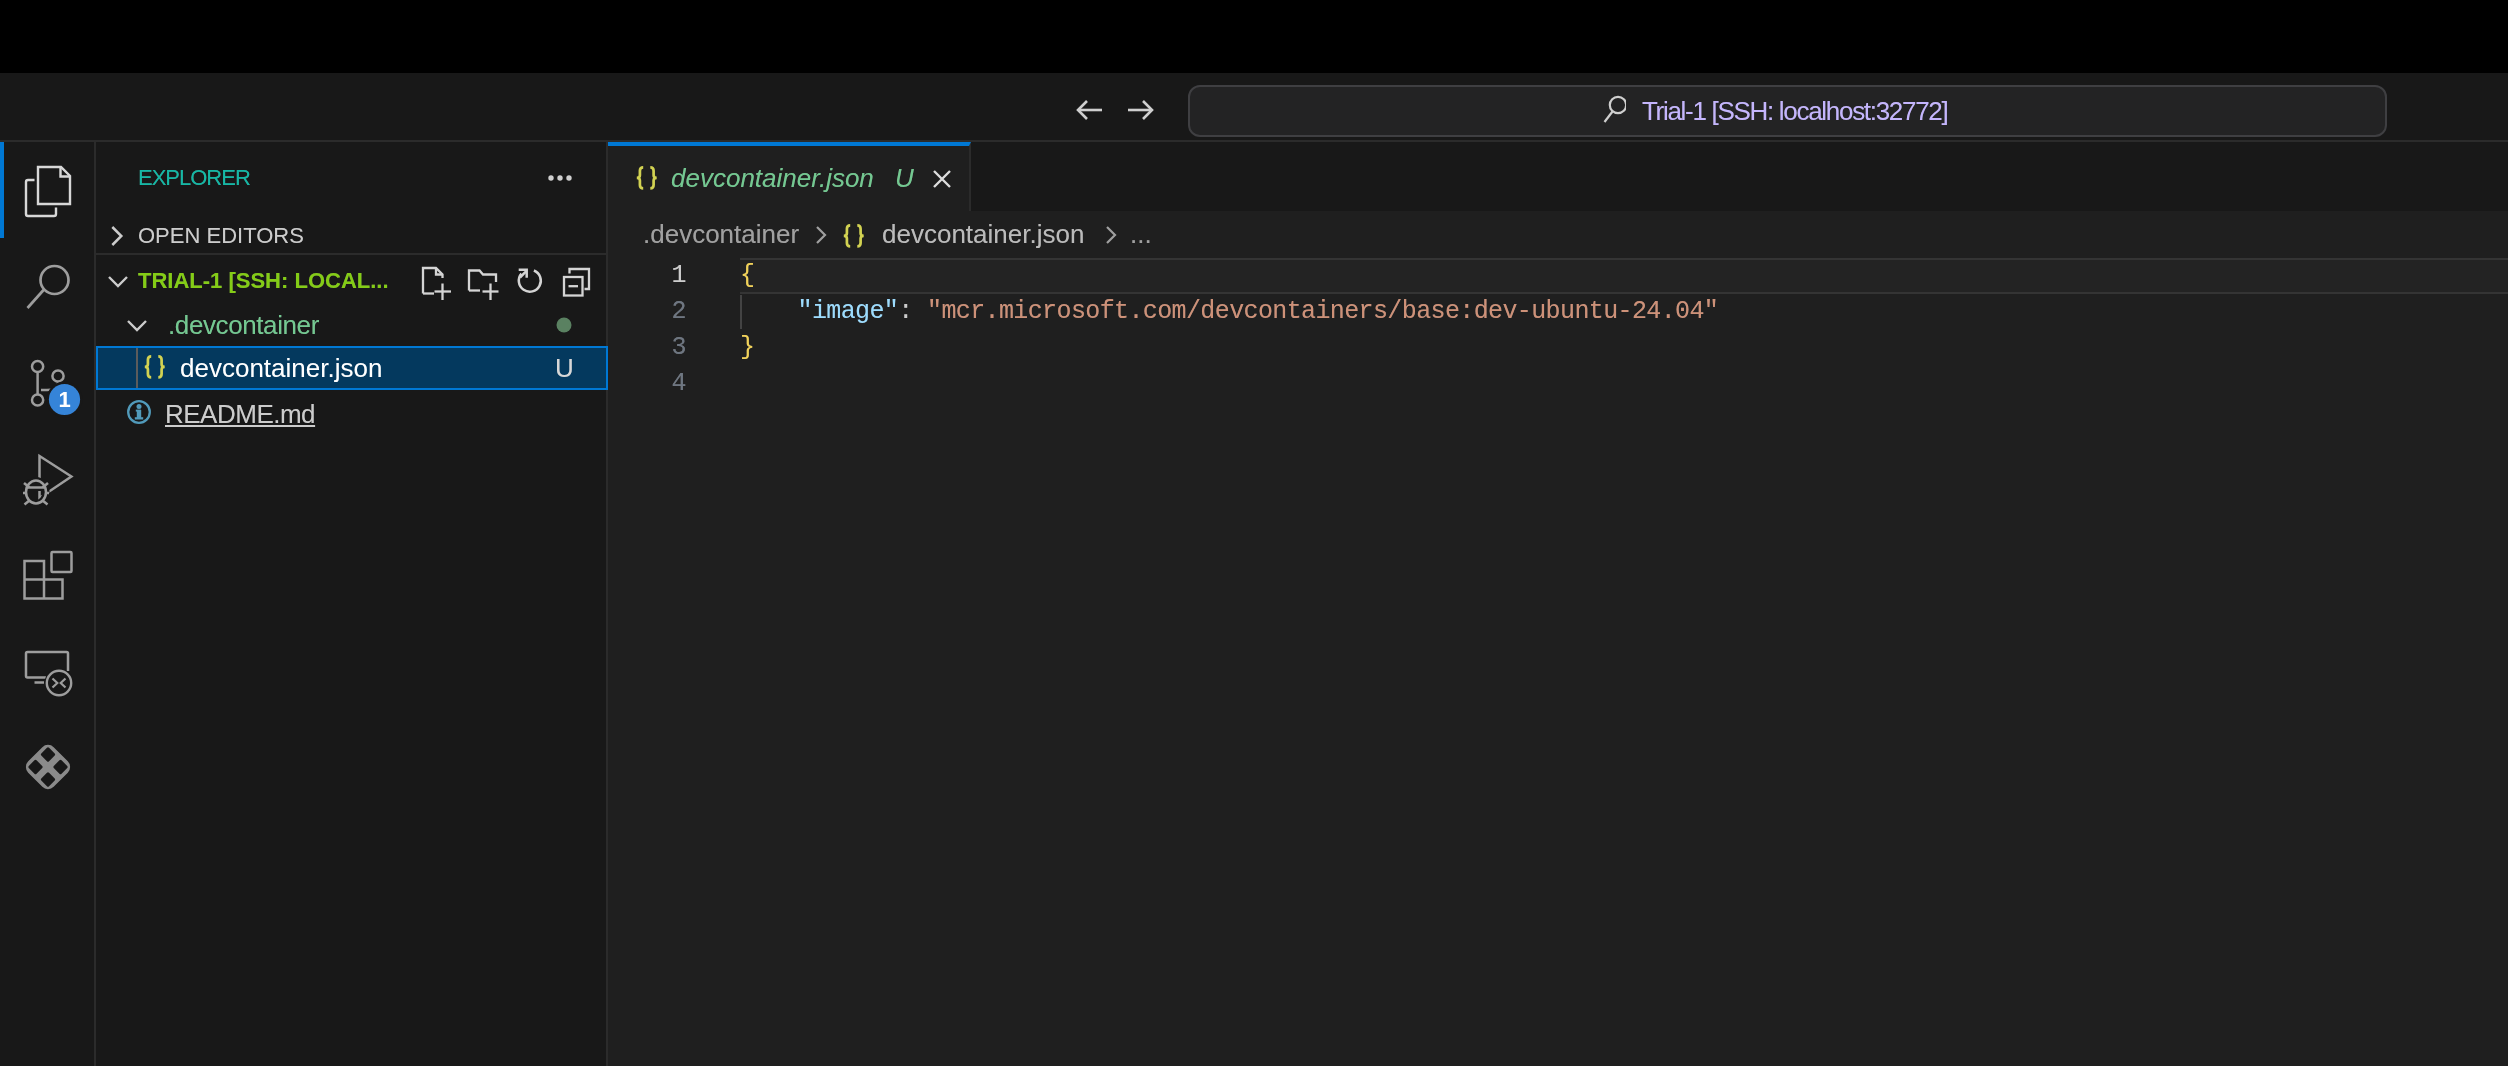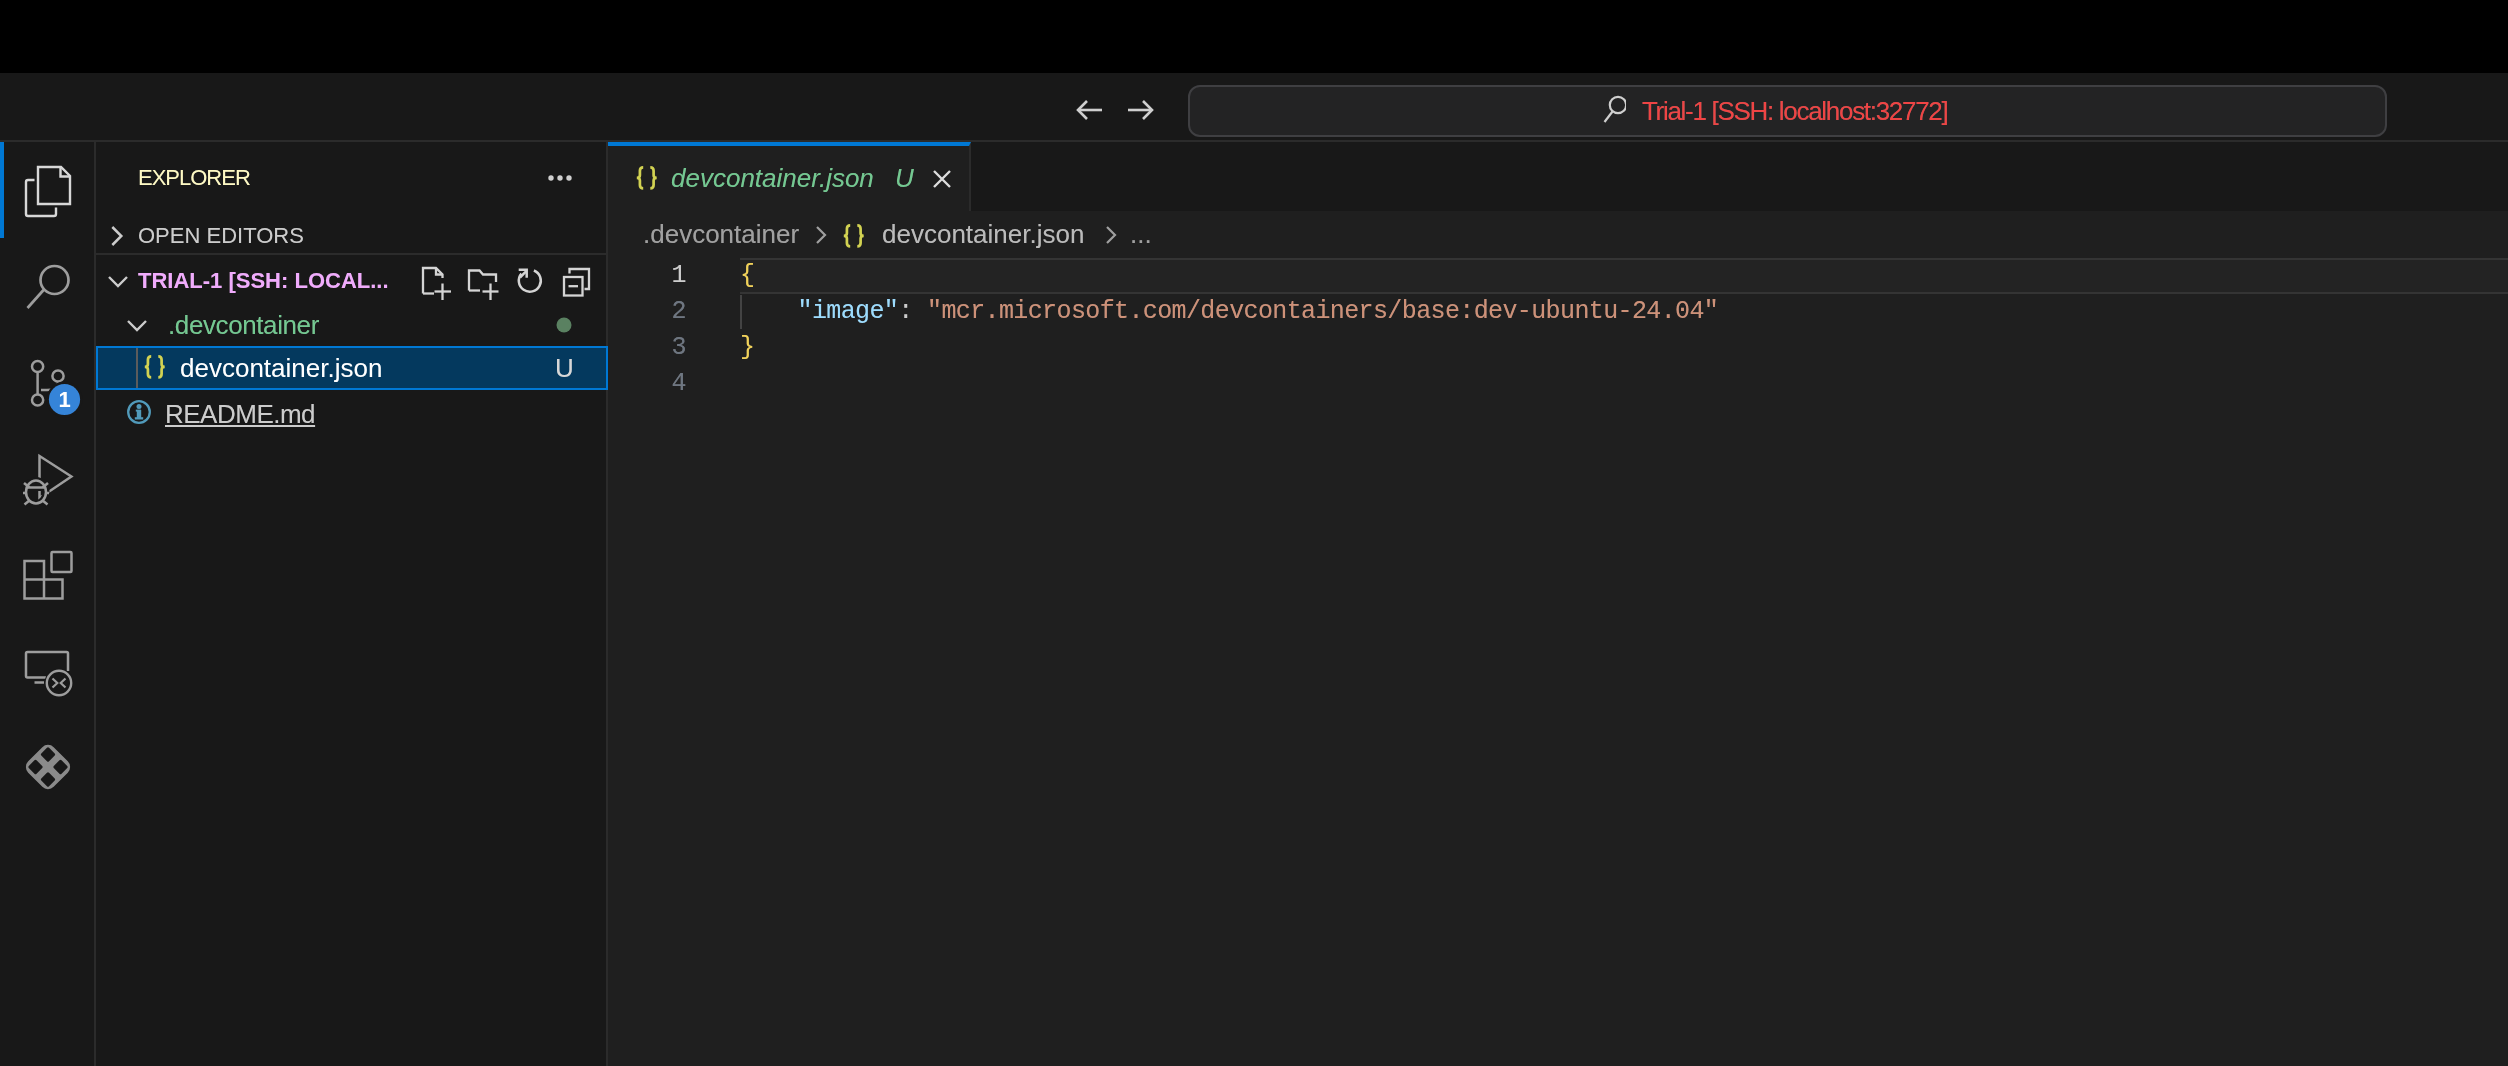--- a/index.html
+++ b/index.html
@@ -33,21 +33,21 @@
       <path d="M58,16 H82"></path>
         <path d="M73,7 L82,16 L73,25"></path>
     </g>
   </svg>
 
   <div class="abs" style="left:1188px;top:85px;width:1199px;height:52px;background:#232324;border:2px solid #3f3f42;border-radius:12px;"></div>
   <svg class="abs" style="left:1598px;top:93px;" width="28" height="36" viewBox="0 0 28 36">
     <circle cx="20" cy="12" r="8.2" stroke="#cfcfcf" stroke-width="2.2" fill="none"></circle>
     <path d="M14.5,18.5 L6.5,29" stroke="#cfcfcf" stroke-width="2.2"></path>
   </svg>
-  <div class="abs" style="left:1642px;top:85px;height:52px;line-height:52px;font-size:26px;letter-spacing:-1.3px;color:#ef4444;">Trial-1 [SSH: localhost:32772]</div>
+  <div class="abs" style="left:1642px;top:85px;height:52px;line-height:52px;font-size:26px;letter-spacing:-1.3px;color:#c4b5fd;">Trial-1 [SSH: localhost:32772]</div>
 
   <div class="abs" style="left:0;top:142px;width:96px;height:924px;background:#181818;border-right:2px solid #2b2b2b;"></div>
   <div class="abs" style="left:0;top:142px;width:4px;height:96px;background:#0078d4;"></div>
 
   <svg class="abs" style="left:20px;top:162px;" width="56" height="60" viewBox="0 0 56 60">
     <g fill="none">
       <rect x="6" y="18" width="30" height="36" rx="2" stroke="#d7d7d7" stroke-width="2.4"></rect>
       <path d="M18,5 h23 l9,9 v28 h-32 z" fill="#181818" stroke="#181818" stroke-width="7"></path>
       <path d="M18,5 h23 l9,9 v28 h-32 z" fill="#181818" stroke="#d7d7d7" stroke-width="2.4"></path>
       <path d="M40.5,5.5 V14.5 H49.5" stroke="#d7d7d7" stroke-width="2.4"></path>
@@ -123,37 +123,37 @@
   <svg class="abs" style="left:20px;top:739px;" width="56" height="56" viewBox="0 0 56 56">
     <rect x="10" y="10" width="36" height="36" rx="8" fill="#8a8a8a" transform="rotate(45 28 28)"></rect>
     <rect x="22.5" y="10" width="11" height="11" rx="1.5" fill="#181818" transform="rotate(45 28 15.5)"></rect>
     <rect x="10" y="22.5" width="11" height="11" rx="1.5" fill="#181818" transform="rotate(45 15.5 28)"></rect>
     <rect x="35" y="22.5" width="11" height="11" rx="1.5" fill="#181818" transform="rotate(45 40.5 28)"></rect>
     <rect x="22.5" y="35" width="11" height="11" rx="1.5" fill="#181818" transform="rotate(45 28 40.5)"></rect>
   </svg>
 
   <div class="abs" style="left:96px;top:142px;width:512px;height:924px;background:#181818;border-right:2px solid #2b2b2b;"></div>
 
-  <div class="abs" style="left:138px;top:164px;height:28px;line-height:28px;font-size:22px;letter-spacing:-1px;color:#fef9c3;">EXPLORER</div>
+  <div class="abs" style="left:138px;top:164px;height:28px;line-height:28px;font-size:22px;letter-spacing:-1px;color:#14b8a6;">EXPLORER</div>
   <svg class="abs" style="left:546px;top:170px;" width="30" height="16" viewBox="0 0 30 16">
     <circle cx="5" cy="8" r="2.7" fill="#cfcfcf"></circle>
       <circle cx="14" cy="8" r="2.7" fill="#cfcfcf"></circle>
       <circle cx="23" cy="8" r="2.7" fill="#cfcfcf"></circle>
   </svg>
 
   <svg class="abs" style="left:105px;top:226px;" width="24" height="22" viewBox="0 0 24 22">
     <path d="M7.3,1 L16.3,10 L7.3,19" stroke="#cccccc" stroke-width="2.5" fill="none"></path>
   </svg>
   <div class="abs" style="left:138px;top:222px;height:28px;line-height:28px;font-size:22px;font-weight:normal;color:#cccccc;">OPEN EDITORS</div>
   <div class="abs" style="left:96px;top:253px;width:512px;height:2px;background:#2b2b2b;"></div>
 
   <svg class="abs" style="left:105px;top:271px;" width="26" height="20" viewBox="0 0 26 20">
     <path d="M4,6 L13,15 L22,6" stroke="#cccccc" stroke-width="2.4" fill="none"></path>
   </svg>
-  <div class="abs" style="left:138px;top:267px;height:28px;line-height:28px;font-size:22px;font-weight:bold;color:#f0abfc;">TRIAL-1 [SSH: LOCAL...</div>
+  <div class="abs" style="left:138px;top:267px;height:28px;line-height:28px;font-size:22px;font-weight:bold;color:#84cc16;">TRIAL-1 [SSH: LOCAL...</div>
 
   <svg class="abs" style="left:419px;top:264px;" width="36" height="38" viewBox="0 0 36 38">
     <g stroke="#d4d4d4" stroke-width="2.3" fill="none">
       <path d="M4,29.5 V4 h13 l6.5,6.5 V14"></path>
       <path d="M17,4 V10.5 H23.5"></path>
       <path d="M4,29.5 H15"></path>
       <path d="M15.5,27.5 H32"></path>
       <path d="M23.5,19.5 V36"></path>
     </g>
   </svg>

